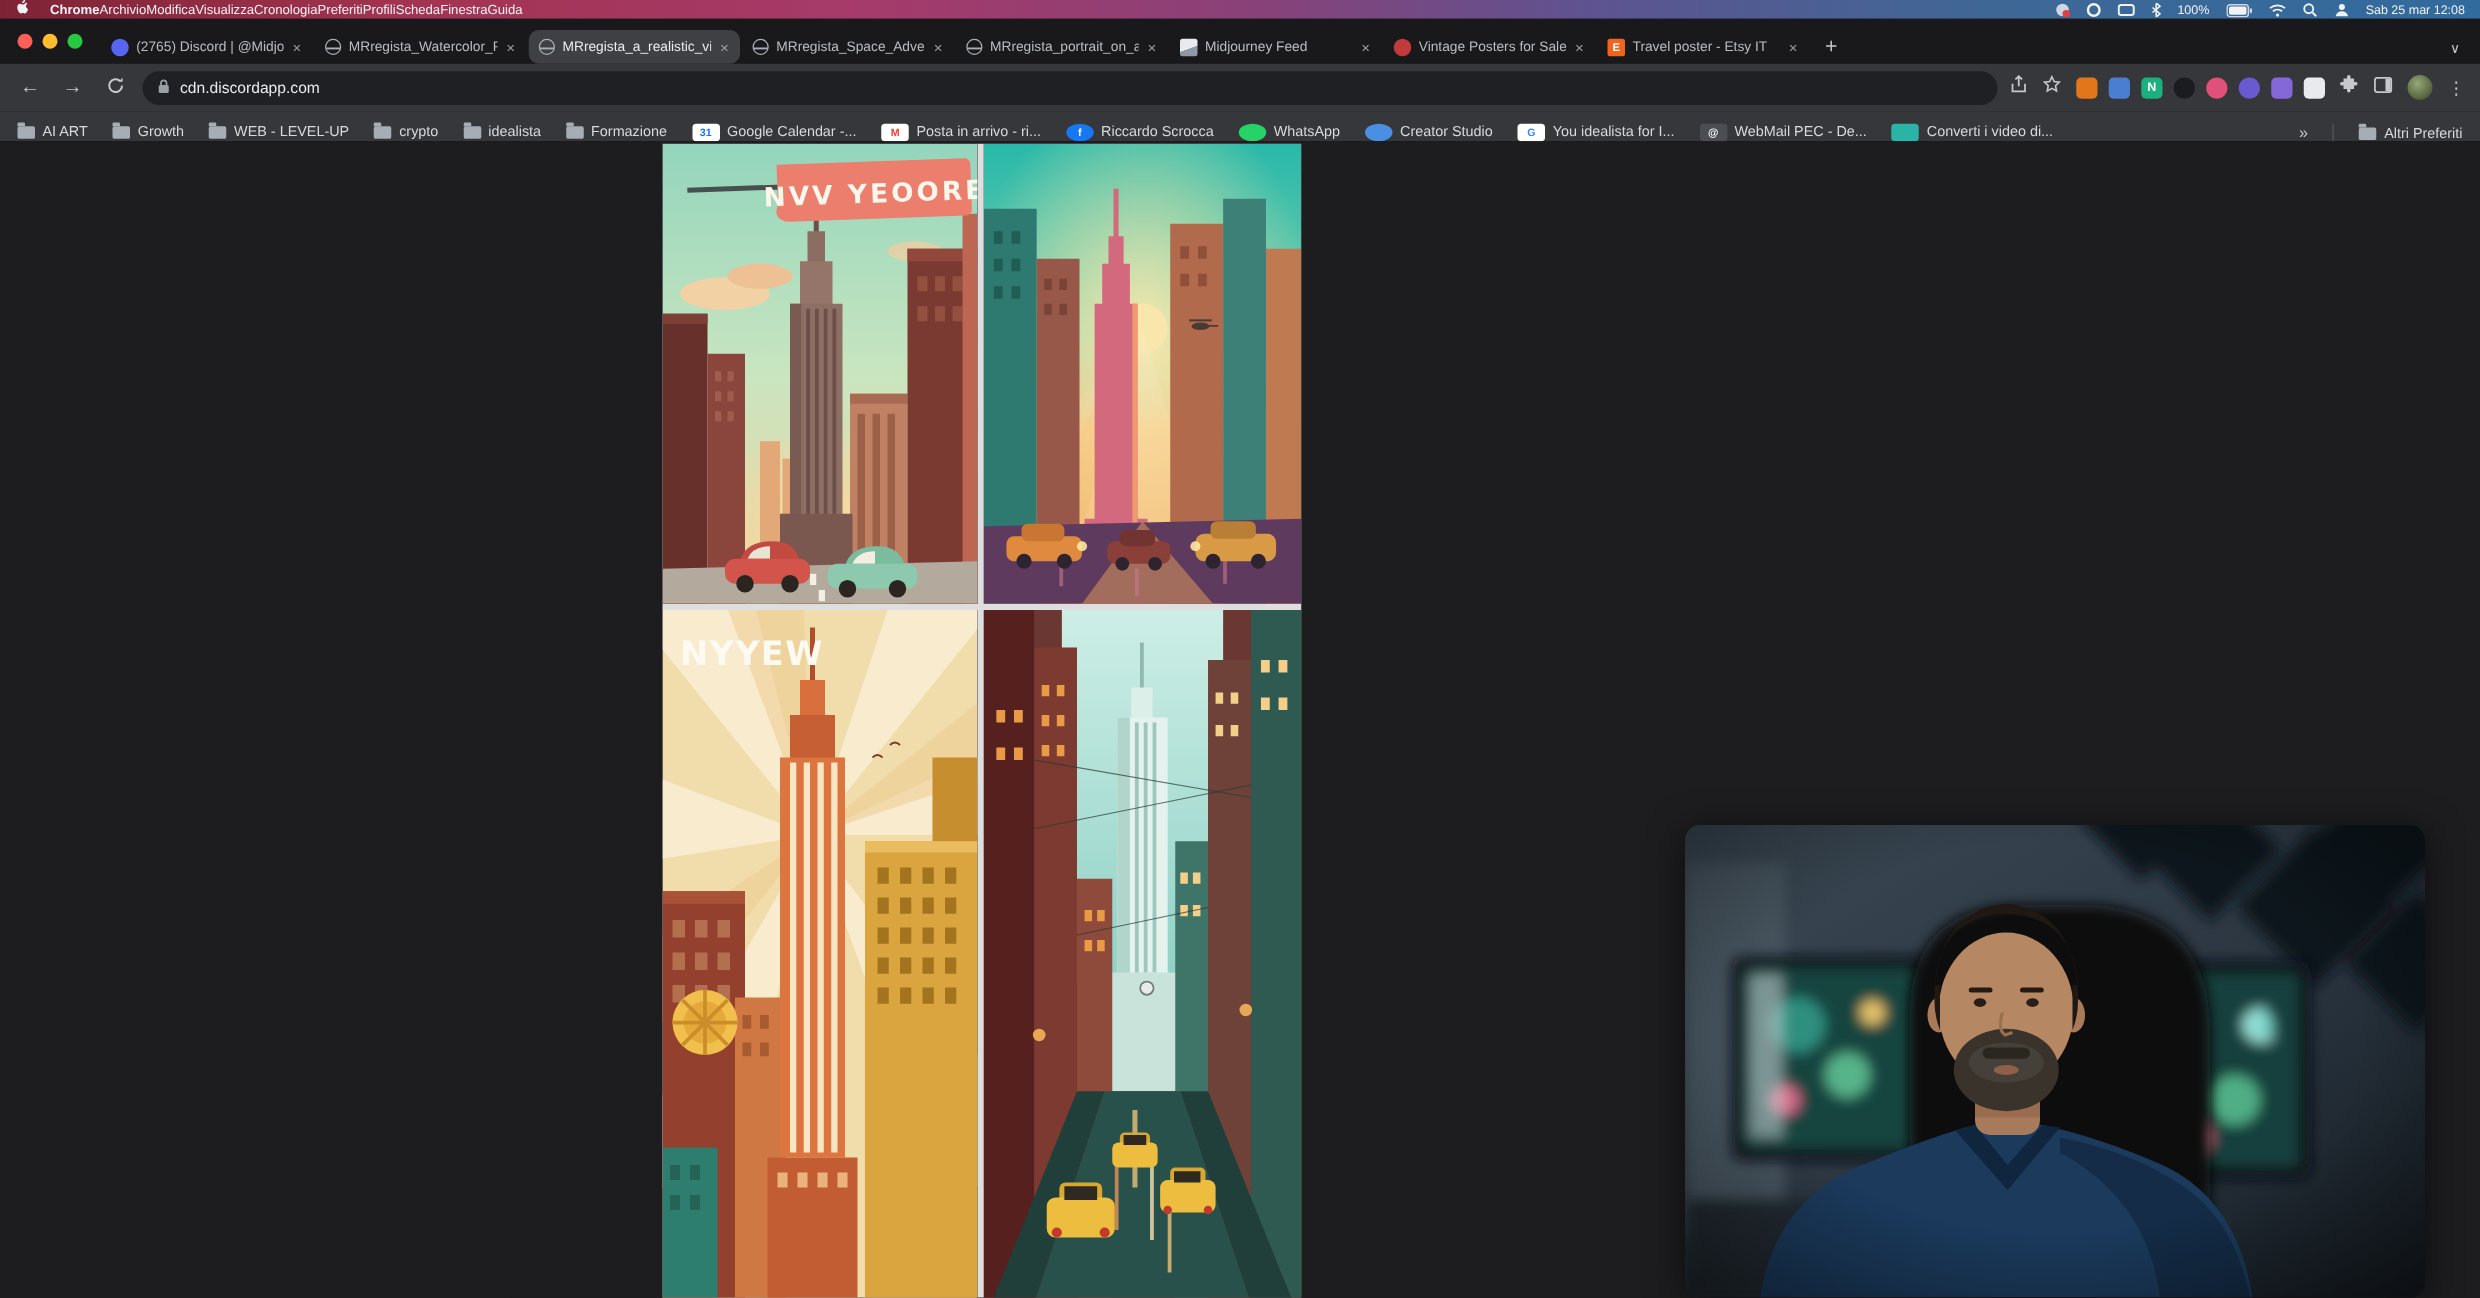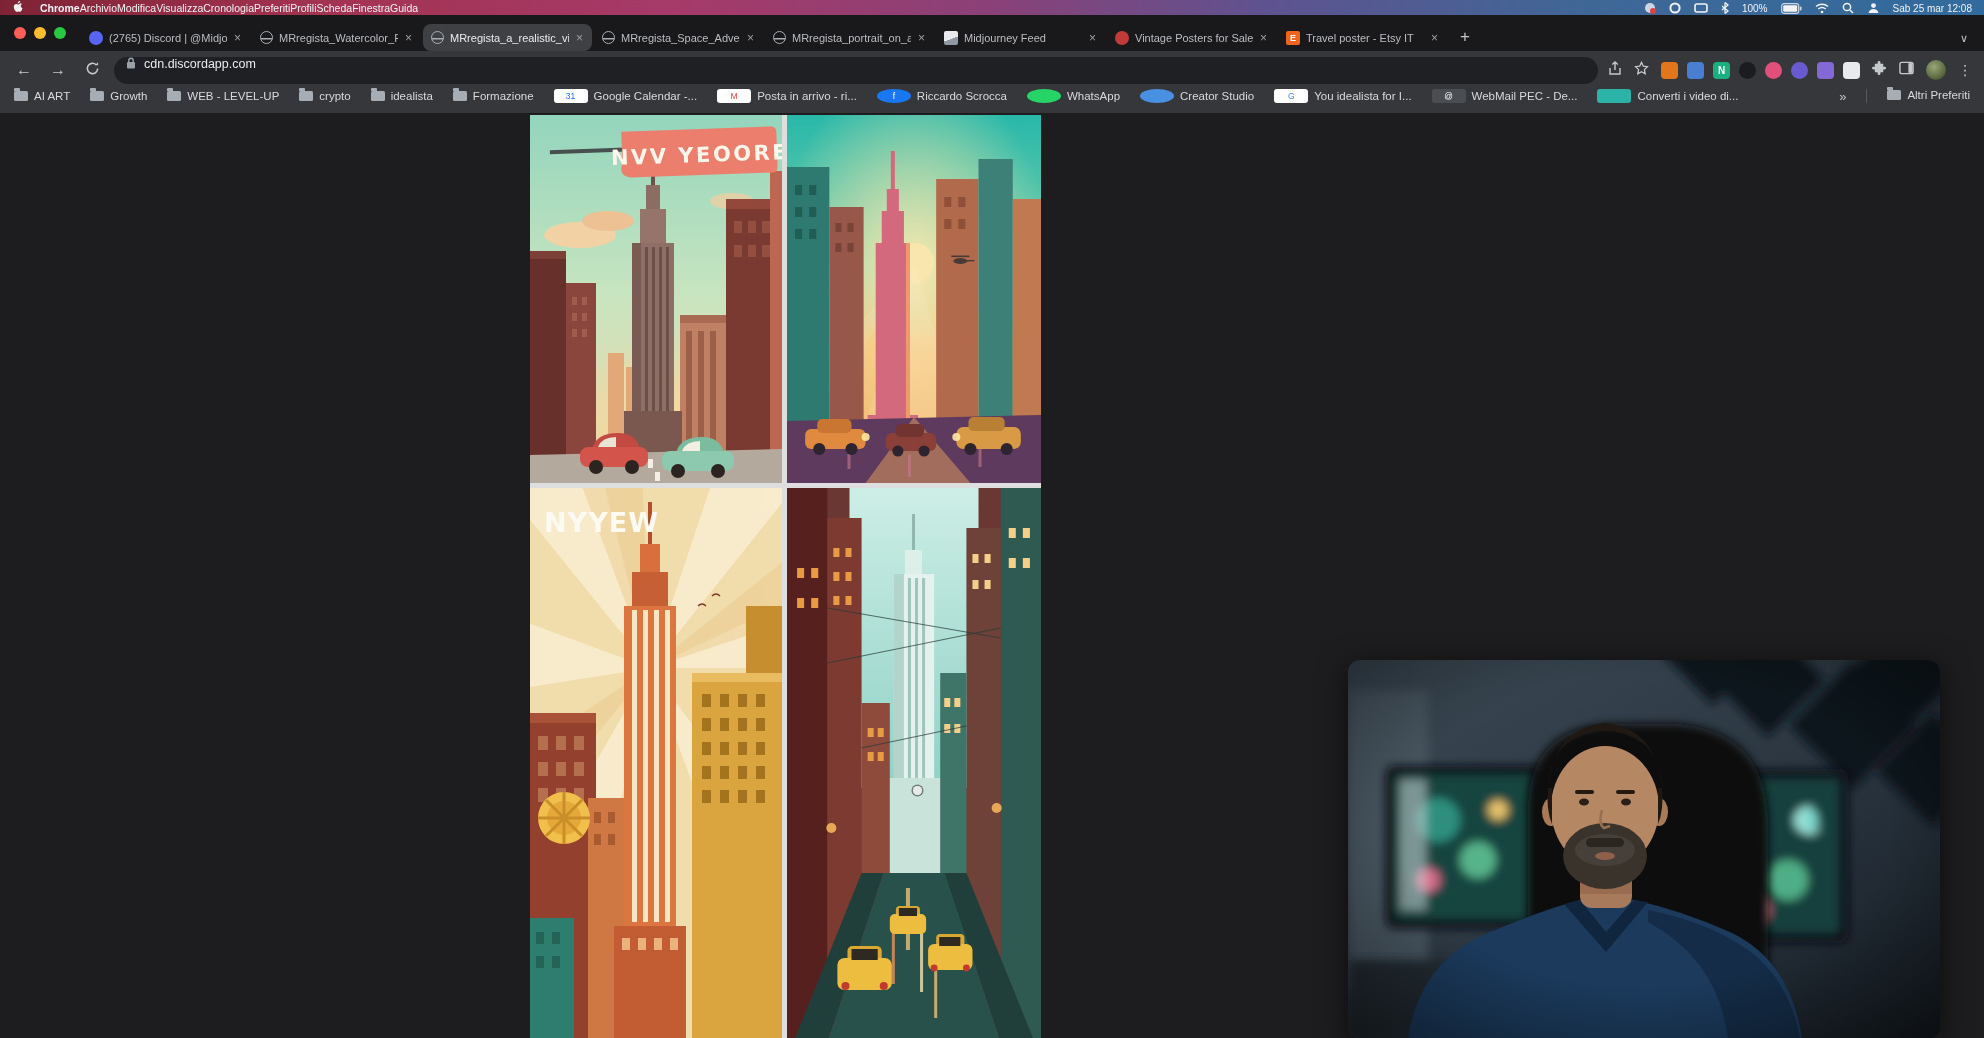--- a/index.html
+++ b/index.html
@@ -36,40 +36,40 @@
   .fav-image{background:linear-gradient(160deg,#e8eaee 55%,#8f98a3 56%);border-radius:2px}
   .fav-poster{background:#c23b3b;border-radius:50%}
   .fav-etsy{background:#f1641e;border-radius:2px}
   .newtab{color:#c0c4c9;font-size:17px;padding:0 12px 4px 12px}
   .tabchevron{margin-left:auto;color:#c0c4c9;font-size:11px;padding:0 16px 6px 0}
 
   
   .toolbar{position:absolute;top:51px;left:0;width:100%;height:38px;background:#36373b;display:flex;align-items:center;
            padding:0 12px;box-sizing:border-box;gap:10px}
   .navbtn{color:#c2c6ca;font-size:16px;width:24px;text-align:center;line-height:1}
-  .urlpill{flex:1;height:27px;background:#1f2023;border-radius:14px;display:flex;align-items:flex-start;
+  .urlpill{flex:1;height:27px;background:#1f2023;border-radius:14px;display:flex;align-items:center;
            padding:0 12px;gap:8px;min-width:0;font-size:12.5px;overflow:hidden}
   .url-domain{color:#e8eaed;white-space:nowrap}
   .url-path{color:#8d9298;white-space:nowrap;overflow:hidden;flex:1;min-width:0}
   .tb-icons{display:flex;align-items:center;gap:12px}
   .ext{width:17px;height:17px;border-radius:4px;display:flex;align-items:center;justify-content:center;
        font-size:10px;font-weight:bold;color:#fff}
   .ext.round{border-radius:50%}
   .avatar{width:20px;height:20px;border-radius:50%;background:radial-gradient(circle at 40% 35%,#97a878,#55613c 70%,#2e3424)}
   .dots{color:#c6c9cc;font-size:14px;letter-spacing:0}
 
   
-  .bookmarks{position:absolute;top:89px;left:0;width:100%;height:24px;background:#36373b;display:flex;align-items:flex-start;
+  .bookmarks{position:absolute;top:89px;left:0;width:100%;height:24px;background:#36373b;display:flex;align-items:flex-end;
              padding:0 14px;box-sizing:border-box;gap:20px;font-size:11.5px;color:#d7d9dc;
              box-shadow:0 1px 0 rgba(0,0,0,.35)}
   .bm{display:flex;align-items:center;gap:6px;white-space:nowrap}
   .bm-folder{width:14px;height:10px;background:#a7adb5;border-radius:1.5px;position:relative;flex:0 0 auto}
   .bm-folder::before{content:"";position:absolute;top:-3px;left:0;width:6px;height:3px;background:#a7adb5;border-radius:1px 1px 0 0}
-  .bm-fav{width:34px;height:14px;border-radius:3px;display:flex;align-items:center;justify-content:center;
-          font-size:8.5px;font-weight:normal;flex:0 0 auto;color:#fff}
+  .bm-fav{width:22px;height:14px;border-radius:3px;display:flex;align-items:center;justify-content:center;
+          font-size:8.5px;font-weight:bold;flex:0 0 auto;color:#fff}
   .bmf-calendar{background:#fff;color:#1a73e8}
   .bmf-gmail{background:#fff;color:#ea4335}
   .bmf-facebook{background:#1877f2;border-radius:50%}
   .bmf-whatsapp{background:#25d366;border-radius:50%}
   .bmf-creator{background:#4a90e2;border-radius:50%}
   .bmf-gsearch{background:#fff;color:#4285f4}
   .bmf-webmail{background:#4a4d52}
   .bmf-video{background:#2ab3a6}
   .bm-spacer{flex:1}
   .bm-overflow{color:#c3c6ca;font-size:13px}

